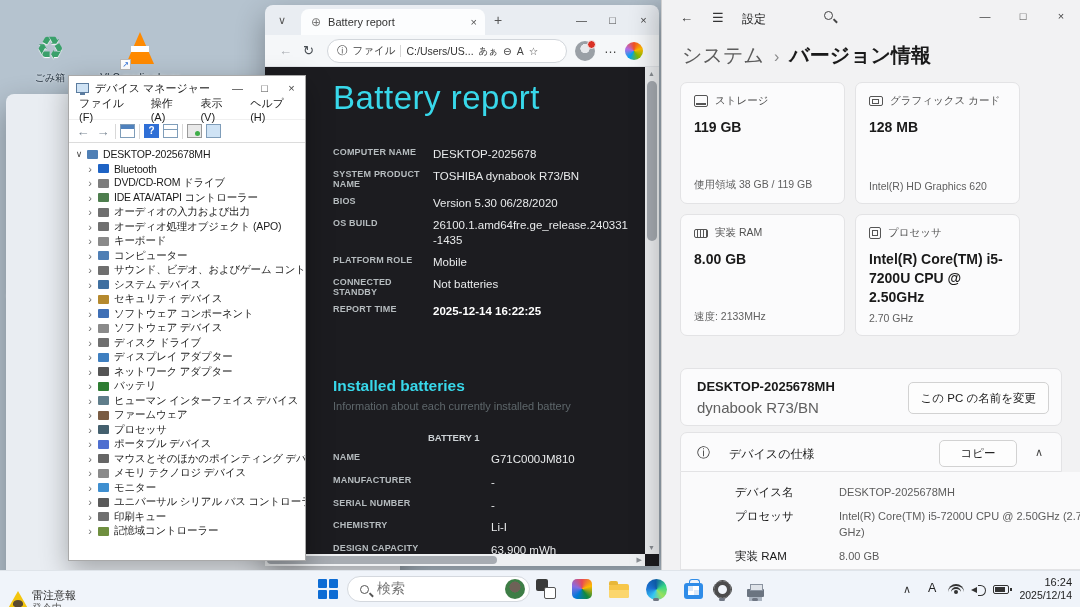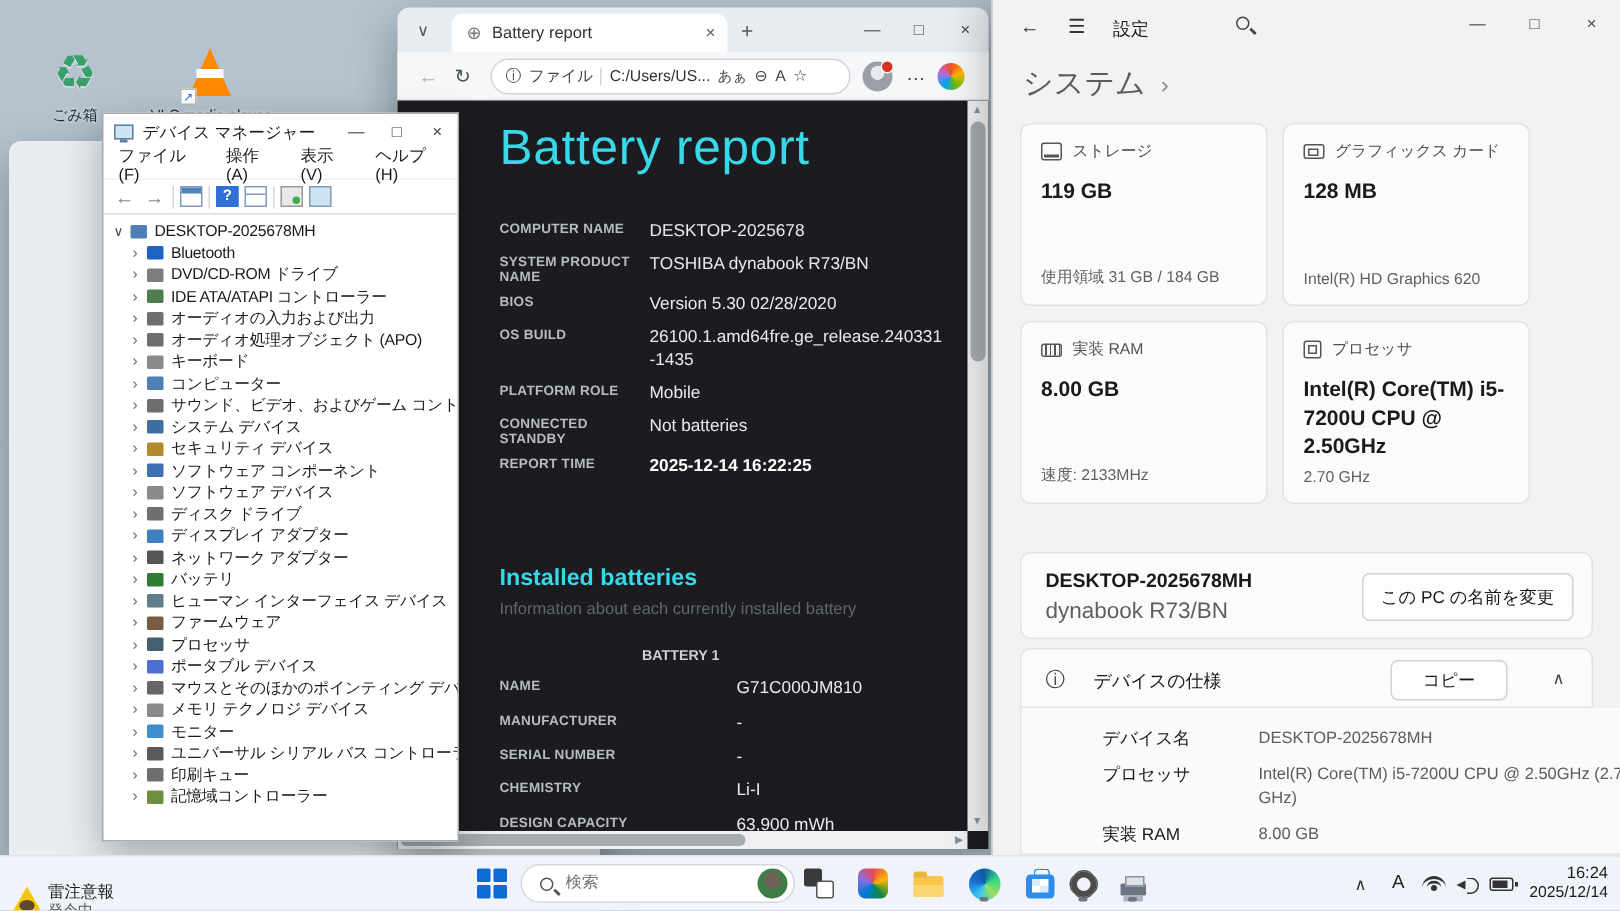--- a/index.html
+++ b/index.html
@@ -121,40 +121,40 @@
   .cico.ram{height:9px;background:repeating-linear-gradient(90deg,transparent 0 2px,#555 2px 3px);}
   .cico.cpu{width:12px;height:12px;} .cico.cpu:after{content:"";position:absolute;inset:2px;border:1px solid #555;}
   .devcard { position:absolute; left:18px; top:368px; width:382px; height:58px; background:#fbfbfc; border:1px solid #e3e3e5; border-radius:7px; }
   .devcard .nm { position:absolute; left:16px; top:10px; font-size:13px; font-weight:600; color:#1a1a1a; }
   .devcard .md { position:absolute; left:16px; top:30px; font-size:15px; color:#5f5f5f; }
   .btn { background:#fdfdfd; border:1px solid #d2d2d2; border-radius:5px; font-size:11.5px; color:#1a1a1a; display:flex; align-items:center; justify-content:center; cursor:pointer; font-family:inherit; }
   .devcard .btn { position:absolute; right:12px; top:13px; height:32px; padding:0 12px; }
   .expander { position:absolute; left:18px; top:432px; width:382px; height:40px; background:#fbfbfc; border:1px solid #e3e3e5; border-radius:7px 7px 0 0; }
   .expander .inf { position:absolute; left:16px; top:11px; font-size:13px; color:#333; }
   .expander .xl { position:absolute; left:48px; top:13px; font-size:12px; color:#1a1a1a; }
-  .expander .btn { position:absolute; right:56px; top:7px; width:78px; height:27px; }
+  .expander .btn { position:absolute; right:44px; top:7px; width:78px; height:27px; }
   .expander .chv { position:absolute; right:18px; top:13px; font-size:11px; color:#444; }
   .specrows { position:absolute; left:18px; top:472px; width:432px; height:98px; background:#fafafb; border:1px solid #e3e3e5; border-top:none; padding:13px 16px 0 54px; }
   .spec-grid { display:grid; grid-template-columns:96px 1fr; column-gap:8px; row-gap:9px; }
   .slab { font-size:11.5px; color:#1a1a1a; }
   .sval { font-size:11px; color:#5c5c5c; line-height:1.4; }
 
   
   .tb { position:absolute; left:0; right:0; top:570px; height:37px; background:#f0f4fa; border-top:1px solid #dfe4ea; z-index:10; }
   .weather { position:absolute; left:6px; top:18px; display:flex; align-items:center; gap:2px; cursor:pointer; }
   .w-tri { width:0; height:0; border-left:12px solid transparent; border-right:12px solid transparent; border-bottom:21px solid #f3c50e; position:relative; }
   .w-tri:after { content:""; position:absolute; left:-5px; top:9px; width:10px; height:7px; border-radius:50% 50% 40% 40%; background:#5b4a2f; }
   .w-txt .l1 { font-size:11px; color:#1b1b1b; line-height:13px; }
   .w-txt .l2 { font-size:10px; color:#555; line-height:12px; }
   .start { position:absolute; left:318px; top:8px; width:21px; height:21px; display:grid; grid-template-columns:9px 9px; grid-template-rows:9px 9px; gap:2px; cursor:pointer; }
   .start i { background:#0d6cd4; border-radius:1px; }
   .tsearch { position:absolute; left:347px; top:5px; width:183px; height:26px; background:#fff; border:1px solid #d4d8de; border-radius:13px; display:flex; align-items:center; gap:8px; padding:0 4px 0 12px; cursor:text; }
   .t-mag { width:9px; height:9px; border:1.5px solid #555; border-radius:50%; position:relative; flex:0 0 auto; }
   .t-mag:after { content:""; position:absolute; left:8px; top:8px; width:5px; height:1.5px; background:#555; transform:rotate(45deg); }
-  .tsearch input { border:none; outline:none; background:none; flex:1; font-size:11px; color:#444; font-family:Liberation Mono, monospace; min-width:0; }
+  .tsearch input { border:none; outline:none; background:none; flex:1; font-size:14px; color:#444; font-family:Liberation Mono, monospace; min-width:0; }
   .t-img { width:20px; height:20px; border-radius:50%; background:radial-gradient(circle at 50% 40%,#6e6257 0 35%,#3e7d46 36% 75%,#2f5f38 76%); flex:0 0 auto; }
   .tapp { position:absolute; top:5px; width:26px; height:26px; display:flex; align-items:center; justify-content:center; cursor:pointer; }
   .tv-back { position:absolute; left:3px; top:3px; width:12px; height:12px; background:#3a3a3a; border-radius:2px; }
   .tv-front { position:absolute; right:3px; bottom:3px; width:12px; height:12px; background:#fff; border:1px solid #555; border-radius:2px; }
   .m365 { width:20px; height:20px; border-radius:5px; background:conic-gradient(#e74856,#ffb900,#10893e,#0078d7,#886ce4,#e74856); }
   .folder { position:relative; width:20px; height:14px; background:#f7c64a; border-radius:2px; margin-top:3px; }
   .folder:before { content:""; position:absolute; left:0; top:-3px; width:9px; height:4px; background:#e8b73a; border-radius:2px 2px 0 0; }
   .folder:after { content:""; position:absolute; left:0; bottom:0; width:100%; height:8px; background:#fbd66e; border-radius:0 0 2px 2px; }
   .edgeball { width:21px; height:21px; border-radius:50%; background:conic-gradient(from 210deg,#35c6f4,#1b6fd0,#0c59a4,#35d687,#9be15d,#35c6f4); }
   .store { position:relative; width:19px; height:16px; background:#2f8ce8; border-radius:3px; margin-top:3px; }
@@ -296,21 +296,21 @@
               <span class="ival">DESKTOP-2025678</span>
             </div>
 
             <div class="irow">
               <span class="ilab">SYSTEM PRODUCT NAME</span>
               <span class="ival">TOSHIBA dynabook R73/BN</span>
             </div>
 
             <div class="irow">
               <span class="ilab">BIOS</span>
-              <span class="ival">Version 5.30 02/28/2020</span>
+              <span class="ival">Version 5.30 06/28/2020</span>
             </div>
 
             <div class="irow">
               <span class="ilab">OS BUILD</span>
               <span class="ival">26100.1.amd64fre.ge_release.240331-1435</span>
             </div>
 
             <div class="irow">
               <span class="ilab">PLATFORM ROLE</span>
               <span class="ival">Mobile</span>
@@ -584,31 +584,32 @@
       <span class="s-mag"></span>
       <div class="s-winbtns">
         <span class="wbtn">—</span>
         <span class="wbtn">□</span>
         <span class="wbtn">×</span>
       </div>
     </div>
     <div class="s-crumb">
       <span class="p">システム</span>
       <span class="s">›</span>
+      <span class="c">バージョン情報</span>
     </div>
     <div class="cards">
 
         <div class="card">
           <div class="hd">
             <span class="cico storage"></span>
             <span class="hlbl">ストレージ</span>
           </div>
           <div class="val">119 GB</div>
           <div class="sp"></div>
-          <div class="sub">使用領域 31 GB / 184 GB</div>
+          <div class="sub">使用領域 38 GB / 119 GB</div>
         </div>
 
         <div class="card">
           <div class="hd">
             <span class="cico gpu"></span>
             <span class="hlbl">グラフィックス カード</span>
           </div>
           <div class="val">128 MB</div>
           <div class="sp"></div>
           <div class="sub">Intel(R) HD Graphics 620</div>

